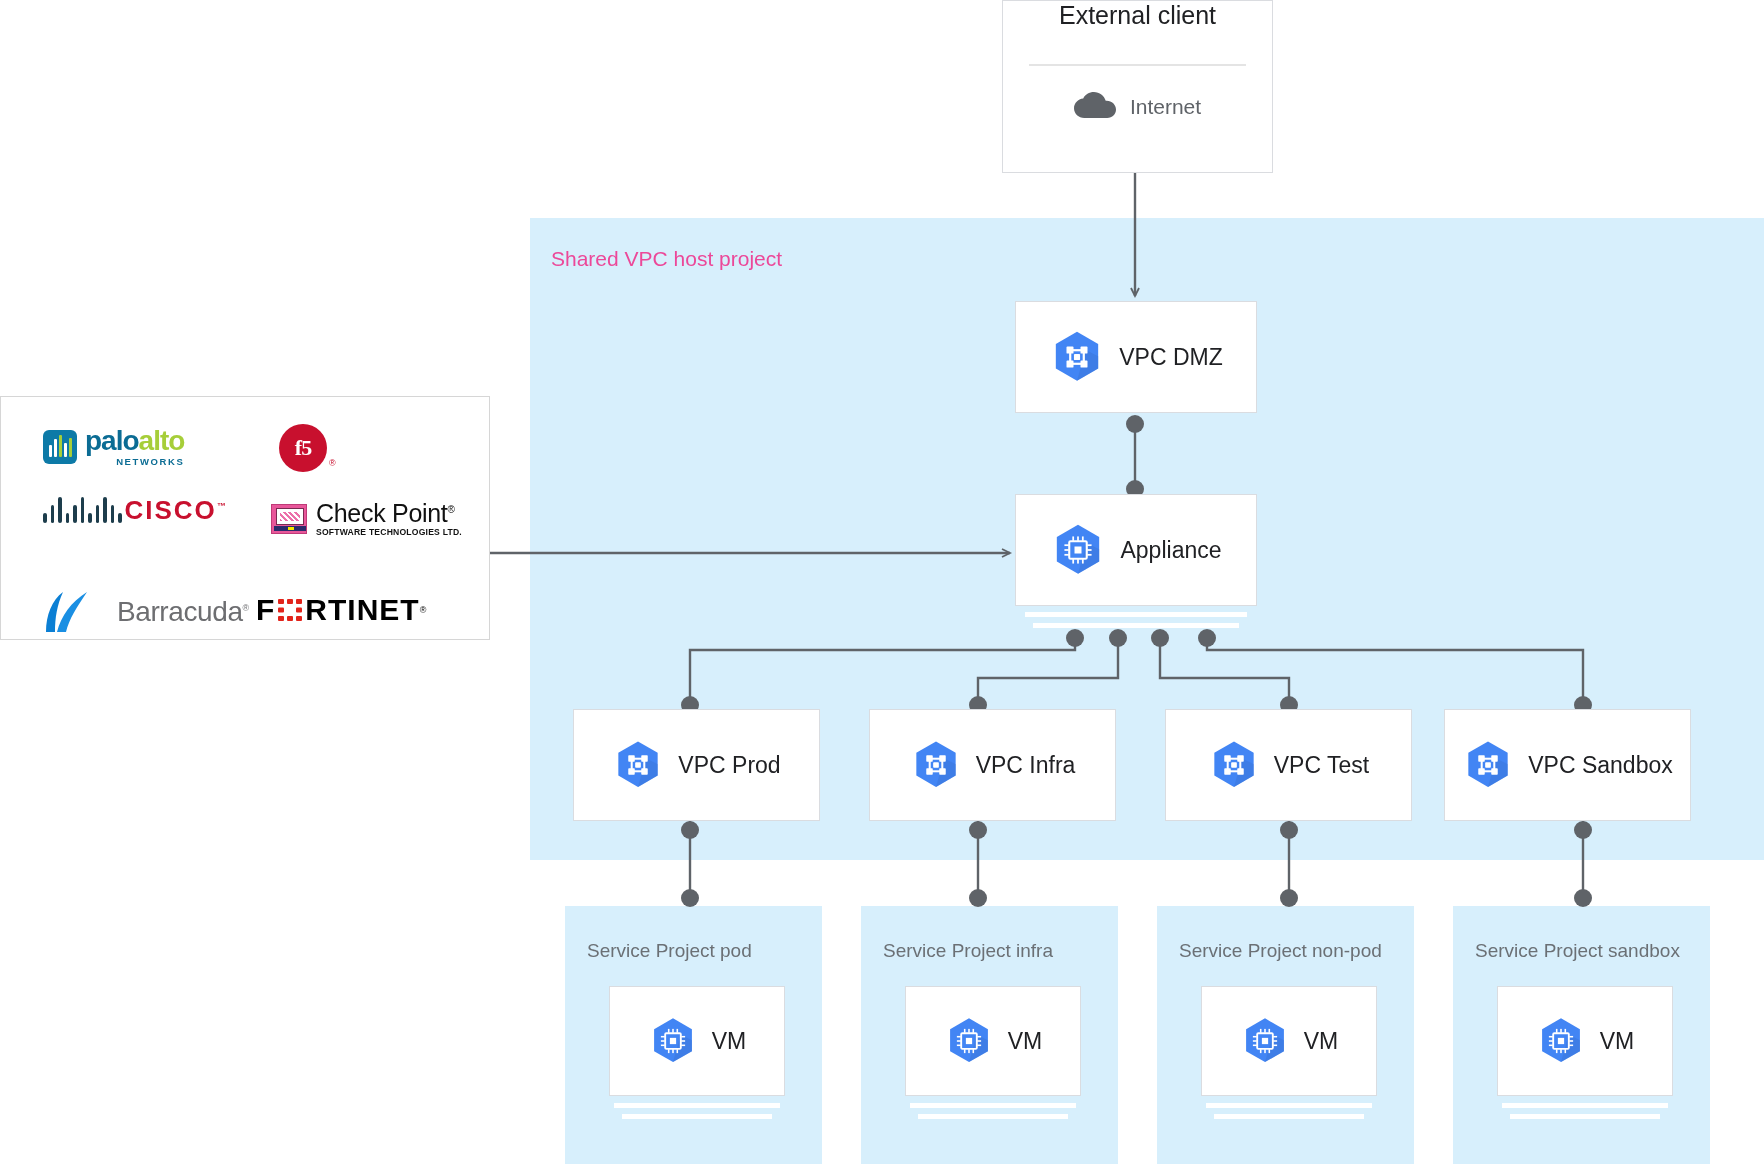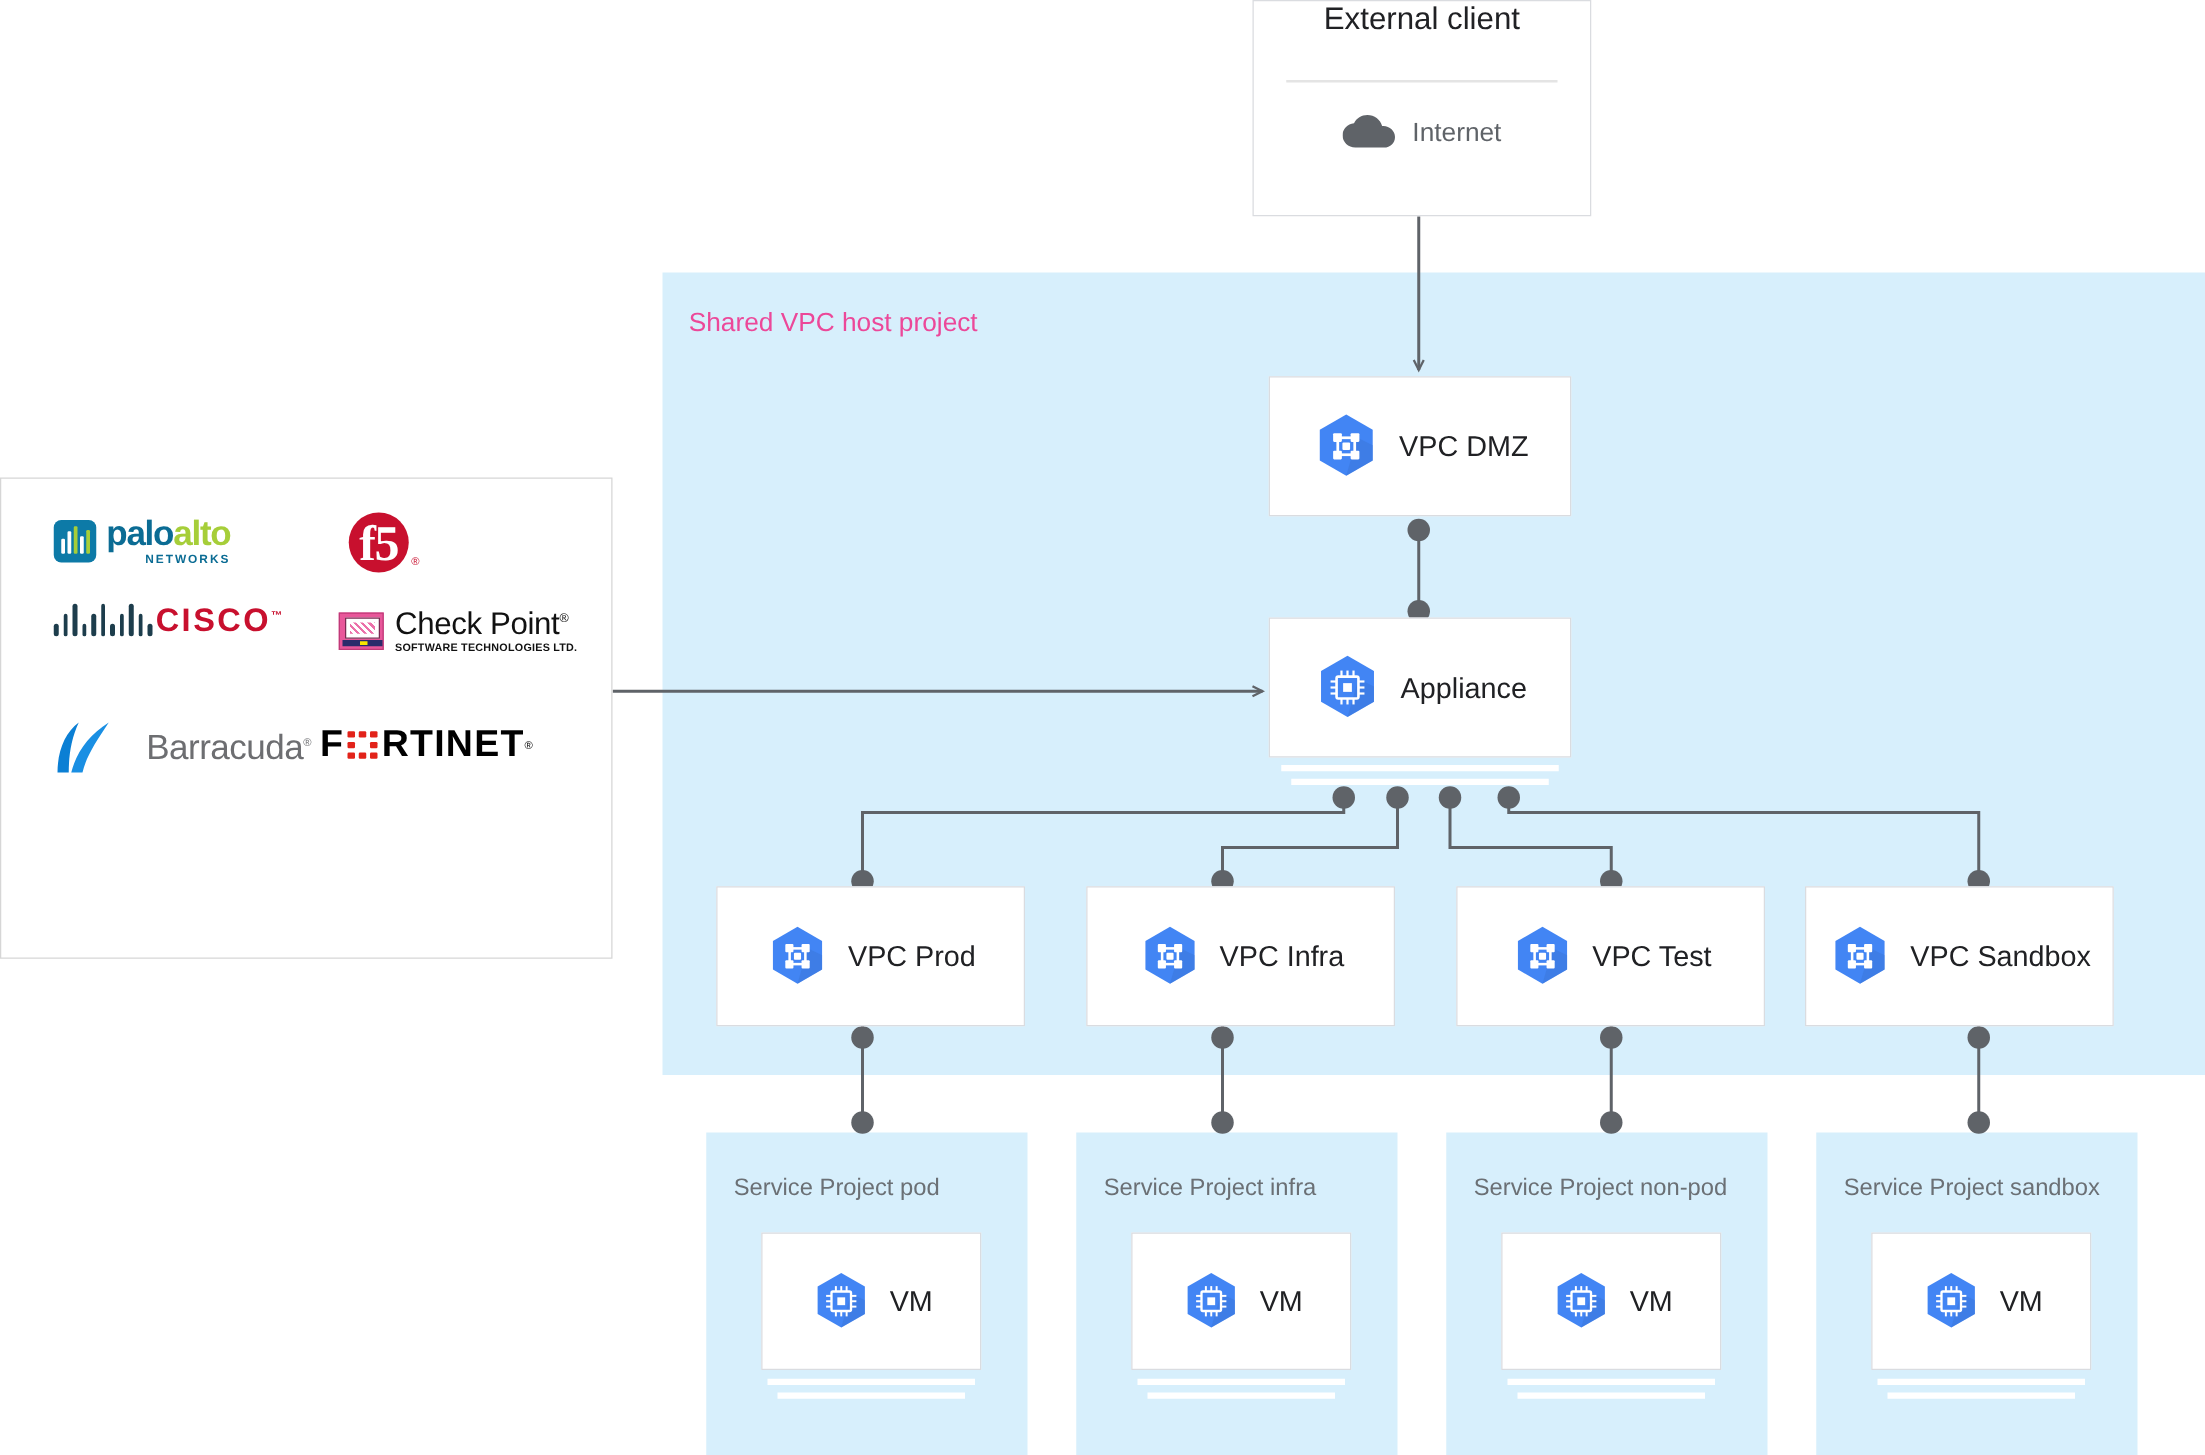--- a/index.html
+++ b/index.html
@@ -34,21 +34,21 @@
   .pa-bar{width:3px;background:#ffffff;border-radius:1px;}
   .pa-bar.g{background:#a6ce39;}
   .pa-text{line-height:1;}
   .pa-main{font-size:28px;font-weight:bold;letter-spacing:-1px;}
   .pa-main .p1{color:#0b6c94;}
   .pa-main .p2{color:#a6ce39;}
   .pa-sub{font-size:9.5px;font-weight:bold;color:#0b6c94;letter-spacing:1.6px;text-align:right;margin-top:2px;}
 
   
   .f5-mark{width:48px;height:48px;border-radius:50%;background:#c8102e;color:#fff;
-           display:flex;align-items:center;justify-content:center;font-size:40px;font-weight:bold;
+           display:flex;align-items:center;justify-content:center;font-size:22px;font-weight:bold;
            font-family:"Liberation Serif",serif;letter-spacing:-1px;}
   .f5-reg{font-size:9px;color:#c8102e;align-self:flex-end;margin-left:2px;margin-bottom:4px;}
 
   
   .cisco-wrap{display:flex;flex-direction:row;align-items:center;gap:3px;}
   .cisco-bars{display:flex;align-items:flex-end;gap:4px;height:26px;}
   .cisco-bars i{width:3.5px;background:#1d3d4c;border-radius:2px;display:block;}
   .cisco-text{font-size:26px;font-weight:bold;color:#c8102e;letter-spacing:2px;line-height:1;}
   .cisco-tm{font-size:9px;color:#c8102e;vertical-align:super;letter-spacing:0;}
 
@@ -411,21 +411,21 @@
           <rect x="42.5" y="31" width="5" height="2"></rect>
           <rect x="42.5" y="36.5" width="5" height="2"></rect>
       </g>
     </svg>
   </span>
   <span class="label">VM</span>
 </div>
 <div class="abs stack" style="left:1502px;top:1103px;width:166px;"></div>
 <div class="abs stack" style="left:1510px;top:1114px;width:150px;"></div>
 
-<div class="abs" id="vendor-panel" style="left:0px;top:382px;width:490px;height:385px;text-decoration:underline;">
+<div class="abs" id="vendor-panel" style="left:0px;top:396px;width:490px;height:244px;text-decoration:underline;">
 
   <div class="logo-cell" style="left:42px;top:30px;">
     <div class="pa-wrap">
       <span class="pa-mark">
         <i class="pa-bar" style="height:12px;"></i>
         <i class="pa-bar" style="height:18px;"></i>
         <i class="pa-bar g" style="height:22px;"></i>
         <i class="pa-bar" style="height:14px;"></i>
         <i class="pa-bar g" style="height:19px;"></i>
       </span>

